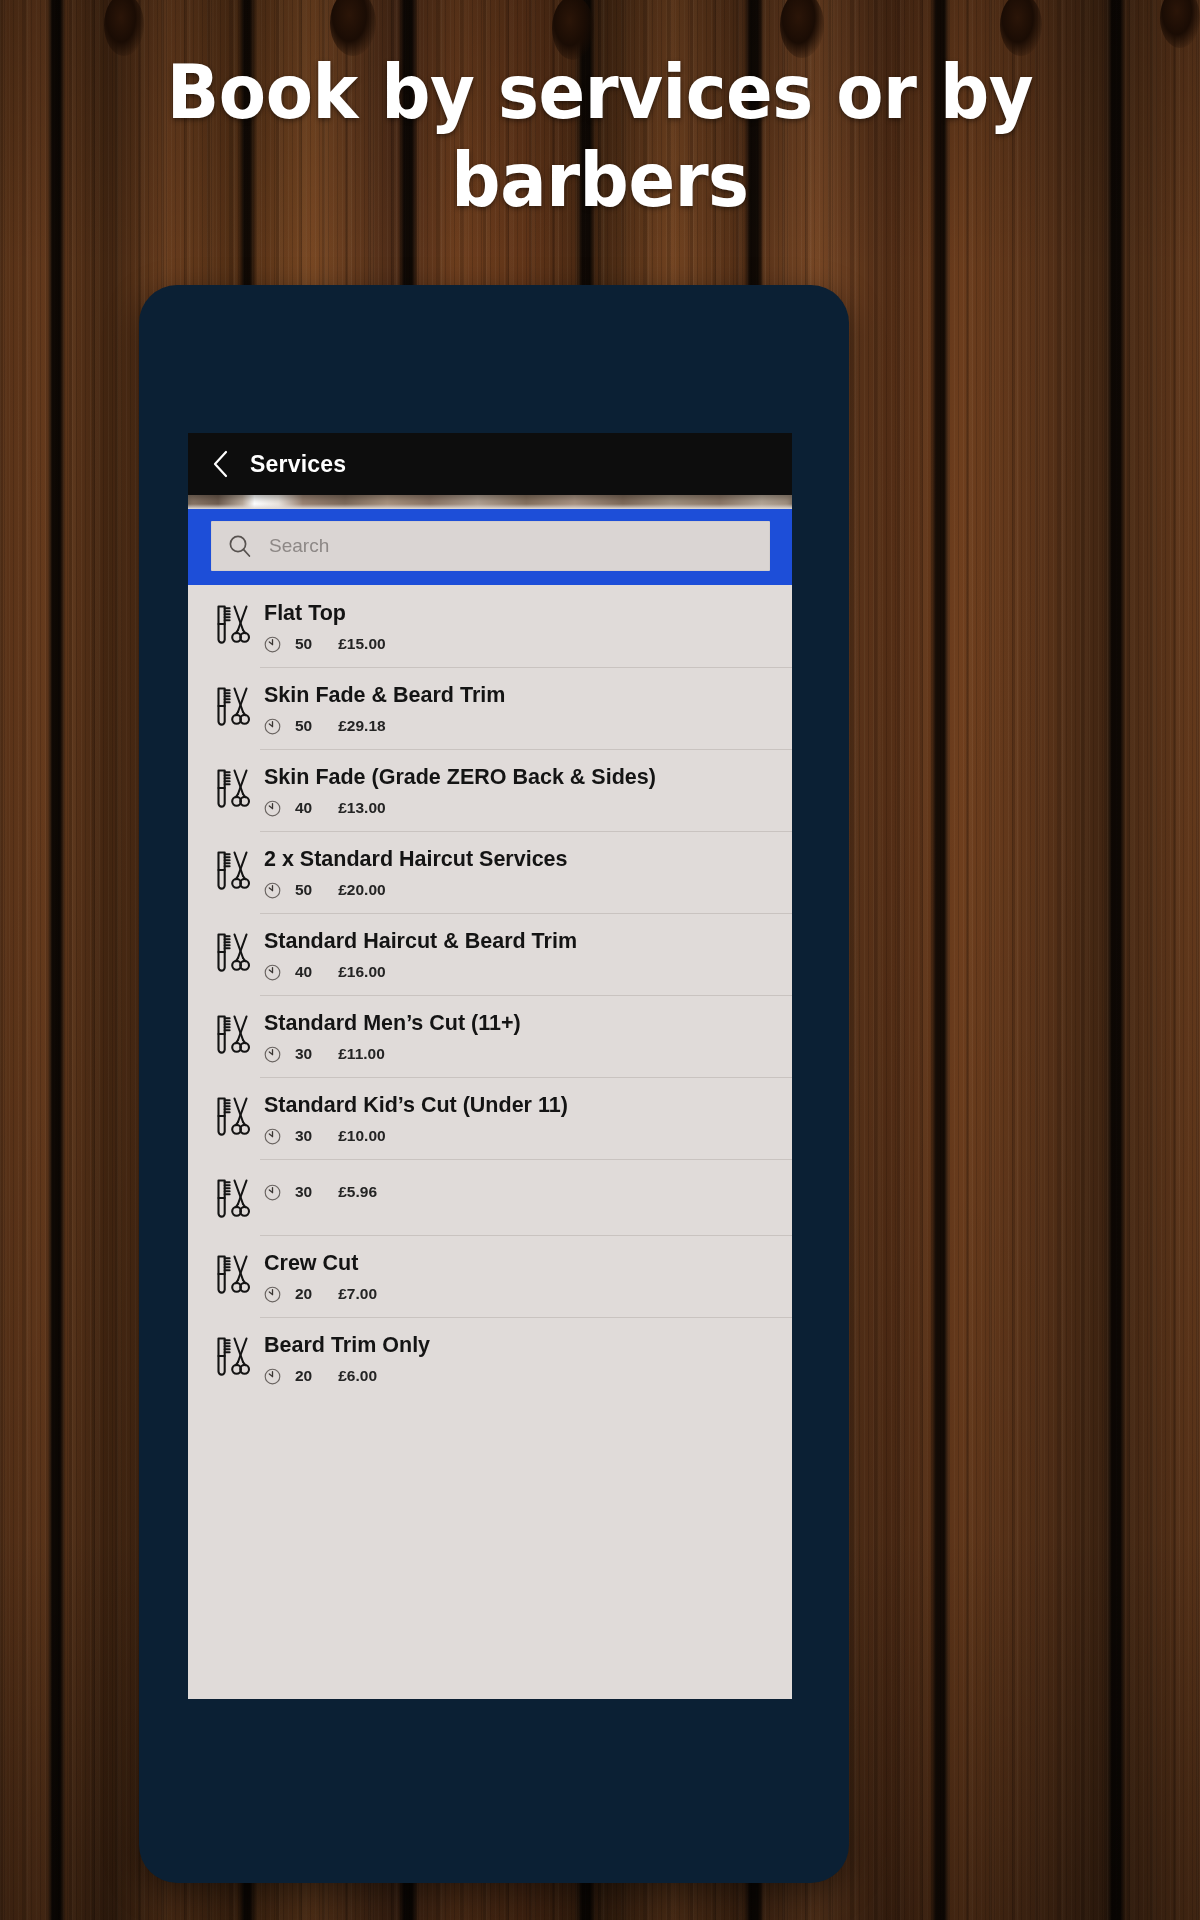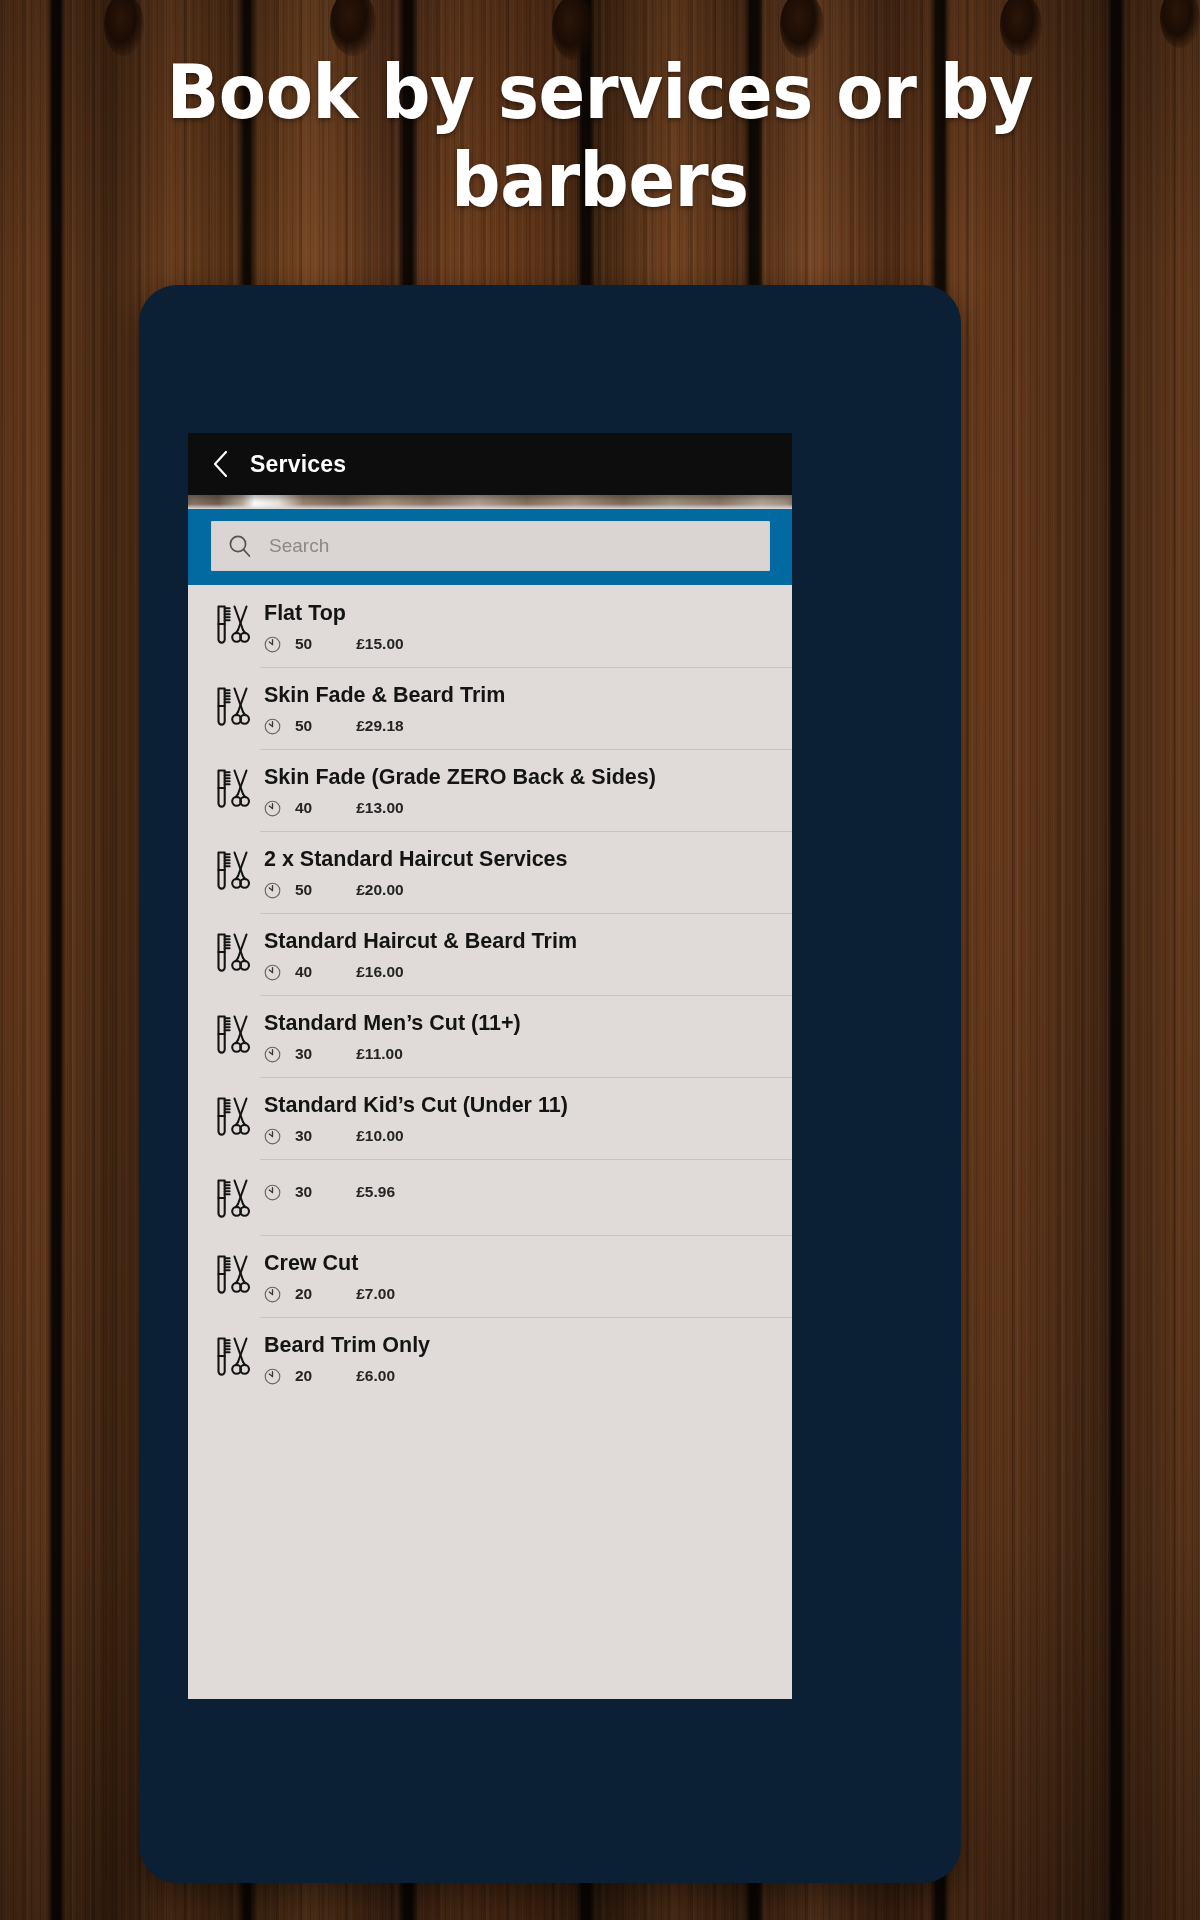--- a/index.html
+++ b/index.html
@@ -121,21 +121,21 @@
     box-sizing: border-box;
     text-shadow: 0 2px 5px rgba(0,0,0,0.45);
     transform: scaleX(0.93);
   }
 
   
   .device {
     position: absolute;
     left: 139px;
     top: 285px;
-    width: 822px;
+    width: 710px;
     height: 1598px;
     background: #0b2034;
     border-radius: 38px;
     box-shadow: 0 10px 34px rgba(0,0,0,0.45);
   }
 
   .screen {
     position: absolute;
     left: 49px;
     top: 148px;
@@ -190,21 +190,21 @@
   .photo-strip::after {
     content: "";
     position: absolute;
     left: 0; right: 0; bottom: 0;
     height: 5px;
     background: linear-gradient(180deg, rgba(224,219,217,0.0), rgba(224,219,217,1));
   }
 
   
   .search-wrap {
-    background: #0369a1;
+    background: #1d4ed8;
     padding: 12px 22px 14px 23px;
   }
   .search-box {
     background: #dad5d3;
     height: 50px;
     display: flex;
     align-items: center;
     padding: 0 16px;
     box-sizing: border-box;
     border-radius: 1px;
@@ -260,21 +260,21 @@
   .row-meta {
     margin-top: 9px;
     display: flex;
     align-items: center;
     color: #242424;
     font-size: 15.5px;
     font-weight: bold;
   }
   .clock-icon { flex: none; display: block; }
   .row-duration { margin-left: 14px; }
-  .row-price { margin-left: 44px; }
+  .row-price { margin-left: 26px; }
 </style>
 </head>
 <body>
 
 <div id="stage">
 
   <div class="wood"></div>
   <div class="wood-vig"></div>
 
   <div class="knot" style="left:104px;  top:-6px;  width:40px; height:62px;"></div>

